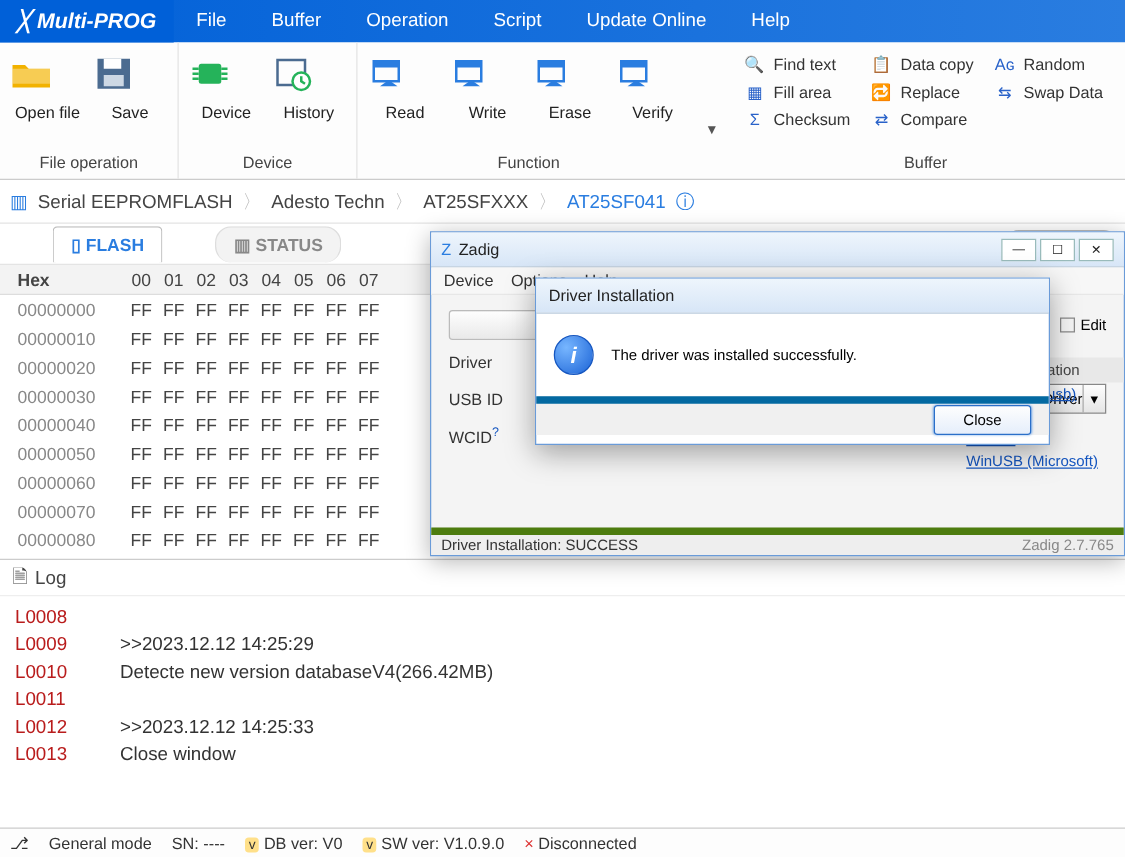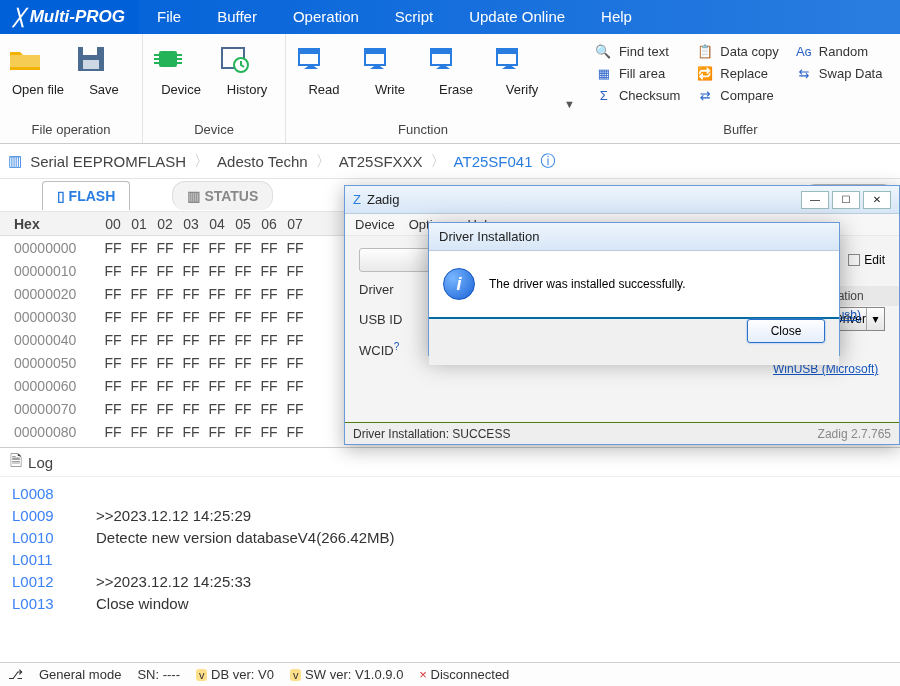--- a/index.html
+++ b/index.html
@@ -54,21 +54,21 @@
 .hexbody { font-family: Consolas, monospace; font-size: 14px; color: #444; }
 .hexrow { display: flex; height: 23px; align-items: center; }
 .hexrow .addrcol { width: 100px; padding-left: 14px; color: #888; }
 .hexrow .cellset { display: flex; }
 .hexrow .cell { width: 26px; text-align: center; }
 
 
 .logbar { height: 30px; border-top: 1px solid #ccc; border-bottom: 1px solid #eee; display: flex; align-items: center; padding: 0 10px; gap: 6px; font-size: 15px; color: #444; }
 .logbody { height: 170px; font-family: Consolas, monospace; font-size: 15px; padding: 6px 12px; color: #333; overflow: hidden; }
 .logrow { display: flex; gap: 30px; line-height: 22px; }
-.logrow .ln { width: 54px; color: #3b82f6; }
+.logrow .ln { width: 54px; color: #b91c1c; }
 
 
 .statusbar { position: absolute; bottom: 0; left: 0; right: 0; height: 24px; border-top: 1px solid #ccc; display: flex; align-items: center; gap: 16px; padding: 0 8px; font-size: 13px; color: #333; background: #fdfdfd; }
 .statusbar .pill { background: #ffe08a; border-radius: 3px; padding: 0 3px; font-size: 11px; }
 .statusbar .red { color: #d33; }
 
 
 .zadig { position: absolute; left: 344px; top: 185px; width: 556px; height: 260px; border: 1px solid #6a9bd8; background: #f4f4f4; box-shadow: 0 4px 18px rgba(0,0,0,.3); }
 .zadig .zt { height: 28px; background: linear-gradient(#eef5fc,#d7e6f7); border-bottom: 1px solid #bcd; display: flex; align-items: center; padding: 0 8px; font-size: 13px; color: #222; }
 .zadig .zt .sp { flex: 1; }
@@ -76,32 +76,32 @@
 .zadig .zmenu { height: 22px; display: flex; align-items: center; gap: 14px; padding: 0 10px; font-size: 13px; color: #333; background: #f7f7f7; border-bottom: 1px solid #e7e7e7; }
 .zadig .zbody { padding: 12px 14px; font-size: 13px; position: relative; height: calc(100% - 72px); }
 .zadig .zrow { display: flex; align-items: center; gap: 10px; margin-bottom: 10px; }
 .zadig .zrow label { width: 50px; color: #333; }
 .zadig .big-input { flex:1; height: 24px; border: 1px solid #bbb; background: linear-gradient(#fefefe,#e9e9e9); border-radius: 3px; }
 .zadig .install-btn { width: 140px; height: 24px; border: 1px solid #888; background: linear-gradient(#fdfdfd,#e5e5e5); font-size: 12px; position: relative; }
 .zadig .install-btn .dd { position: absolute; right: 0; top: 0; bottom: 0; width: 18px; border-left: 1px solid #aaa; display: flex; align-items: center; justify-content: center; }
 .zadig .info { position: absolute; right: 0; top: 50px; width: 132px; }
 .zadig .info .hd { background: #e8e8e8; padding: 3px 6px; font-size: 12px; color: #444; }
 .zadig .info a { color: #1556c0; font-size: 12px; display: block; padding: 2px 6px; text-decoration: underline; }
-.zadig .zstatus { position: absolute; bottom: 0; left: 0; right: 0; height: 22px; border-top: 1px solid #4d7c0f; display: flex; align-items: center; padding: 0 8px; font-size: 12px; color: #333; background: #eee; }
+.zadig .zstatus { position: absolute; bottom: 0; left: 0; right: 0; height: 22px; border-top: 6px solid #4d7c0f; display: flex; align-items: center; padding: 0 8px; font-size: 12px; color: #333; background: #eee; }
 .zadig .zstatus .sp { flex: 1; }
 .zadig .edit { display:flex; align-items:center; gap:4px; font-size:12px; }
 .zadig .edit .chk { width:12px; height:12px; border:1px solid #888; }
 .zadig .q { color:#1556c0; font-size:10px; vertical-align: super; }
 
 
 .modal { position: absolute; left: 428px; top: 222px; width: 412px; height: 134px; border: 1px solid #6a9bd8; background: #fff; box-shadow: 0 6px 22px rgba(0,0,0,.35); }
 .modal .mt { height: 28px; background: linear-gradient(#eef5fc,#d7e6f7); border-bottom: 1px solid #bcd; padding: 0 10px; display: flex; align-items: center; font-size: 13px; color: #222; }
 .modal .mbody { padding: 16px 14px; display: flex; gap: 14px; align-items: center; height: 66px; }
 .modal .mbody .infoico { width: 32px; height: 32px; border-radius: 50%; background: radial-gradient(circle at 30% 30%, #77b6ff, #1b63d6); color: #fff; display: flex; align-items: center; justify-content: center; font-weight: bold; font-size: 18px; font-style: italic; border: 1px solid #1556c0; }
-.modal .mfoot { height: 48px; background: #f0f0f0; border-top: 2px solid #0369a1; display: flex; justify-content: flex-end; align-items: flex-start; padding: 0 14px; }
+.modal .mfoot { height: 31px; background: #f0f0f0; border-top: 6px solid #0369a1; display: flex; justify-content: flex-end; align-items: center; padding: 0 14px; }
 .modal .mfoot button { width: 78px; height: 24px; border: 1px solid #2a6fc9; background: linear-gradient(#fefefe,#e5eefb); border-radius: 3px; font-size: 12px; box-shadow: 0 0 2px #6aa3e8; }
 
 svg { display: block; }
 </style>
 </head>
 <body>
 
 <div class="titlebar">
   <div class="brand">
     <span class="brand-icon">╳</span>

